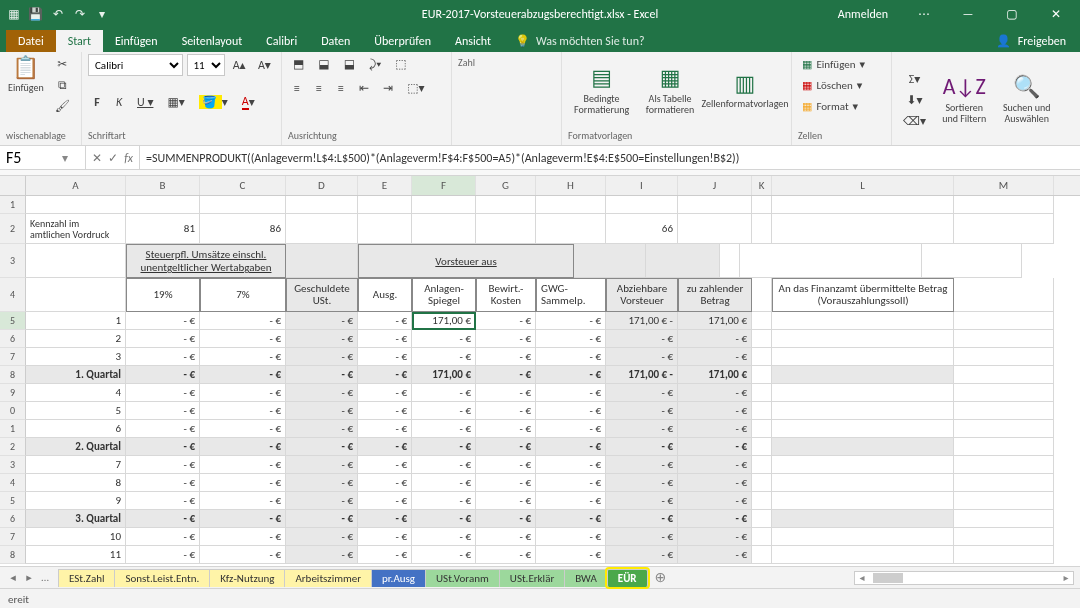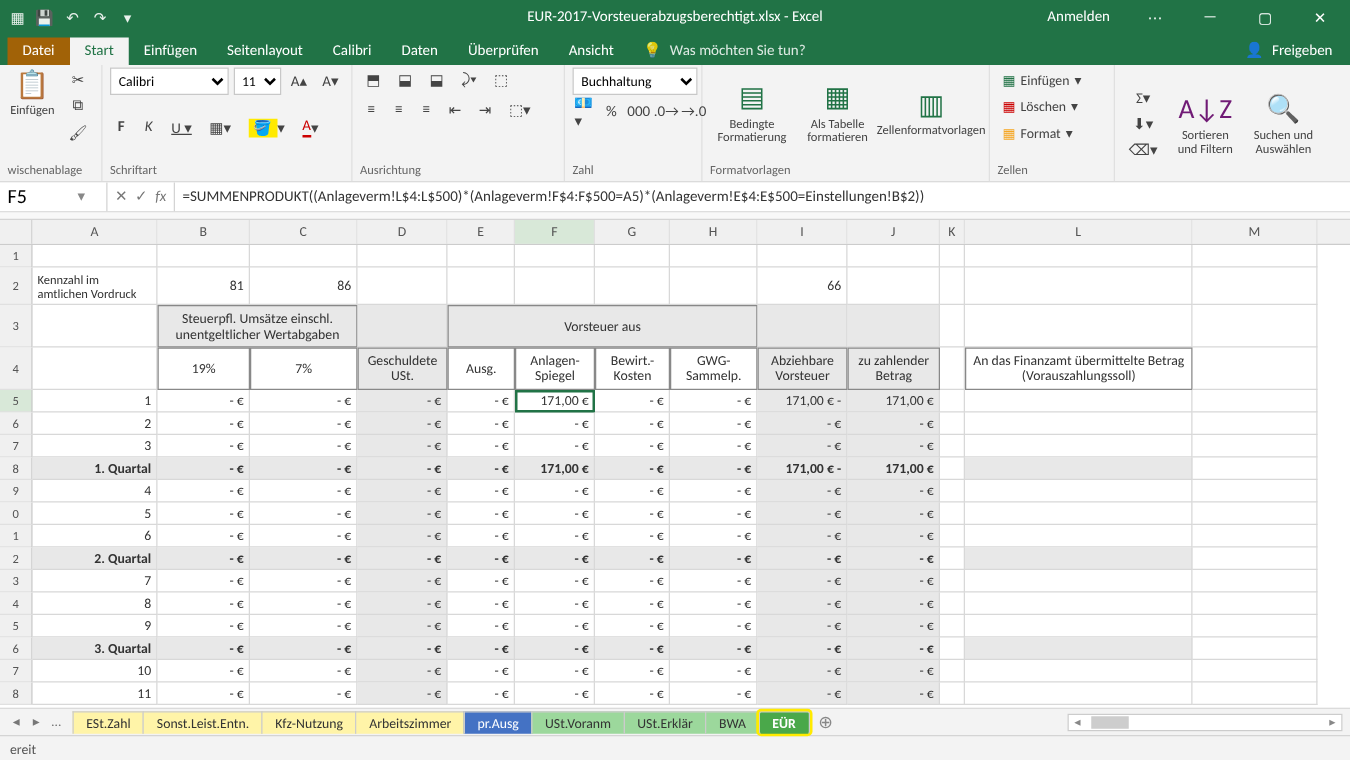--- a/index.html
+++ b/index.html
@@ -72,21 +72,21 @@
 .hscroll { margin-left: auto; width: 220px; height: 14px; display: flex; align-items: center; border: 1px solid #ccc; background: #fff; margin-right: 6px; }
 .hscroll .thumb { width: 30px; height: 10px; background: #cdcdcd; margin-left: 4px; }
 .hscroll .arr { width: 14px; text-align: center; color: #888; font-size: 10px; }
 
 
 .statusbar { height: 22px; background: #f3f3f3; border-top: 1px solid #d4d4d4; display: flex; align-items: center; font-size: 11px; color: #555; padding: 0 8px; }
 
 
 .wA{width:100px}.wB{width:74px}.wC{width:86px}.wD{width:72px}.wE{width:54px}.wF{width:64px}.wG{width:60px}.wH{width:70px}.wI{width:72px}.wJ{width:74px}.wK{width:20px}.wL{width:182px}.wM{width:100px}
 
-.merged-header { background:#e8e8e8; border:1px solid #888; display:flex; align-items:center; justify-content:center; text-align:center; font-size:11px; }
+.merged-header { background:#e8e8e8; border:1px solid #888; display:flex; align-items:center; justify-content:center; text-align:center; font-size:11px;text-decoration:underline; }
 </style>
 </head>
 <body>
 
 <div class="titlebar">
   <div class="qat">
     <span>▦</span>
     <span>💾</span>
     <span>↶</span>
     <span>↷</span>
@@ -179,30 +179,20 @@
         <div class="btn">≡</div>
         <div class="btn">⇤</div>
         <div class="btn">⇥</div>
         <div class="btn">⬚▾</div>
       </div>
     </div>
     <div class="label">Ausrichtung</div>
   </div>
 
   <div class="group" style="width:110px">
-    <div class="colstack" style="gap:4px;flex:1">
-      <select class="ribselect" style="width:100px"><option>Buchhaltung</option></select>
-      <div class="row">
-        <div class="btn">💶▾</div>
-        <div class="btn">%</div>
-        <div class="btn">000</div>
-        <div class="btn">.0→</div>
-        <div class="btn">→.0</div>
-      </div>
-    </div>
     <div class="label">Zahl</div>
   </div>
 
   <div class="group" style="width:230px">
     <div class="row" style="flex:1">
       <div class="bigbtn" style="width:76px">
           <span class="ic">▤</span>
           <span>Bedingte Formatierung</span>
         </div>
       <div class="bigbtn" style="width:70px">
@@ -307,37 +297,37 @@
         <div class="cell wJ"></div>
         <div class="cell wK"></div>
         <div class="cell wL"></div>
         <div class="cell wM"></div>
       </div>
       <div class="grow" style="height: 34px;">
         <div class="rh">3</div>
         <div class="cell wA"></div>
         <div class="merged-header" style="width:160px">Steuerpfl. Umsätze einschl. unentgeltlicher Wertabgaben</div>
         <div class="cell wD shaded"></div>
-        <div class="merged-header" style="width:248px">Vorsteuer aus</div>
+        <div class="merged-header" style="width:216px">Vorsteuer aus</div>
         <div class="cell wI shaded"></div>
         <div class="cell wJ shaded"></div>
         <div class="cell wK"></div>
         <div class="cell wL"></div>
         <div class="cell wM"></div>
       </div>
       <div class="grow" style="height: 34px;">
         <div class="rh">4</div>
         <div class="cell wA"></div>
         <div class="cell wB c " style="white-space:normal;line-height:1.1;border:1px solid #888;text-align:right">19%</div>
         <div class="cell wC c " style="white-space:normal;line-height:1.1;border:1px solid #888;text-align:center">7%</div>
         <div class="cell wD c shaded " style="white-space:normal;line-height:1.1;border:1px solid #888;text-align:center">Geschuldete USt.</div>
         <div class="cell wE c " style="white-space:normal;line-height:1.1;border:1px solid #888;text-align:center">Ausg.</div>
         <div class="cell wF c " style="white-space:normal;line-height:1.1;border:1px solid #888;text-align:center">Anlagen-Spiegel</div>
         <div class="cell wG c " style="white-space:normal;line-height:1.1;border:1px solid #888;text-align:center">Bewirt.-Kosten</div>
-        <div class="cell wH c " style="white-space:normal;line-height:1.1;border:1px solid #888;text-align:center">GWG-Sammelp.</div>
+        <div class="cell wH c " style="white-space:normal;line-height:1.1;border:1px solid #888;">GWG-Sammelp.</div>
         <div class="cell wI c shaded " style="white-space:normal;line-height:1.1;border:1px solid #888;text-align:center">Abziehbare Vorsteuer</div>
         <div class="cell wJ c shaded " style="white-space:normal;line-height:1.1;border:1px solid #888;text-align:center">zu zahlender Betrag</div>
         <div class="cell wK"></div>
         <div class="cell wL c" style="white-space:normal;line-height:1.1;border:1px solid #888;text-align:center">An das Finanzamt übermittelte Betrag (Vorauszahlungssoll)</div>
         <div class="cell wM"></div>
       </div>
       <div class="grow">
         <div class="rh sel">5</div>
         <div class="cell wA r">1</div>
         <div class="cell wB r">-  €</div>

